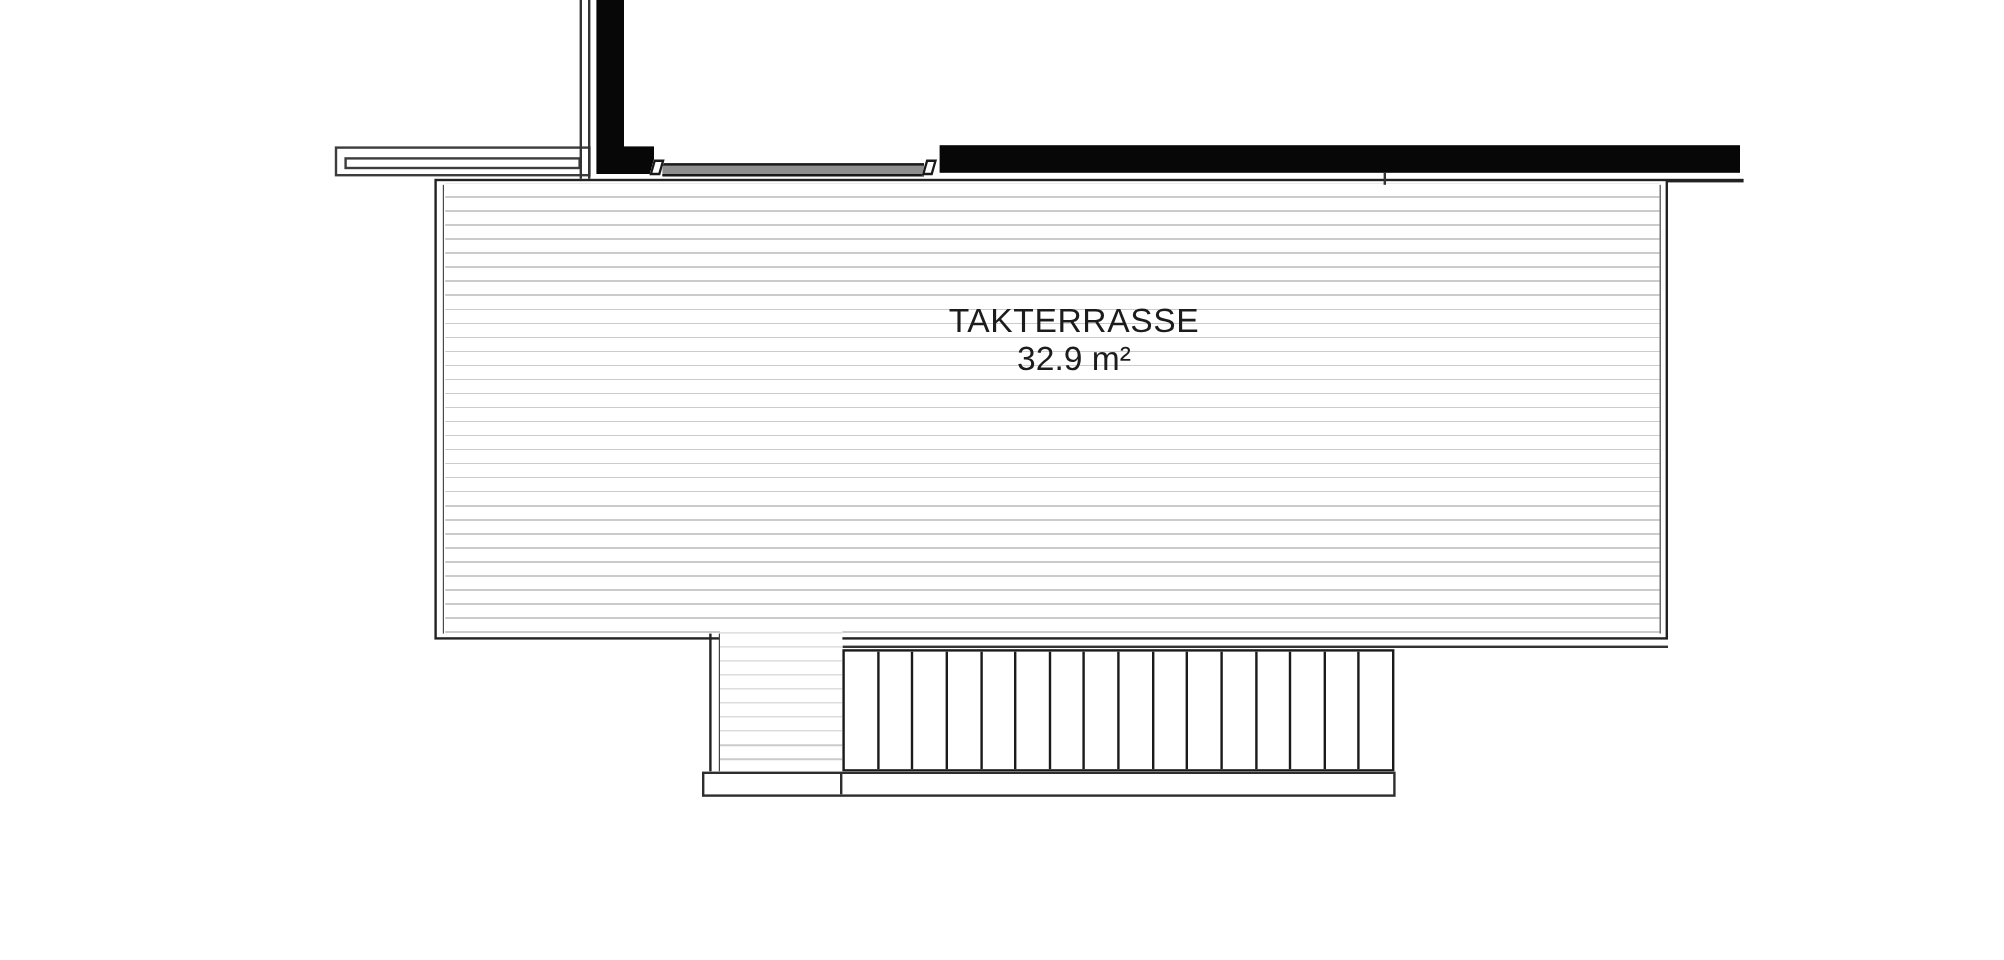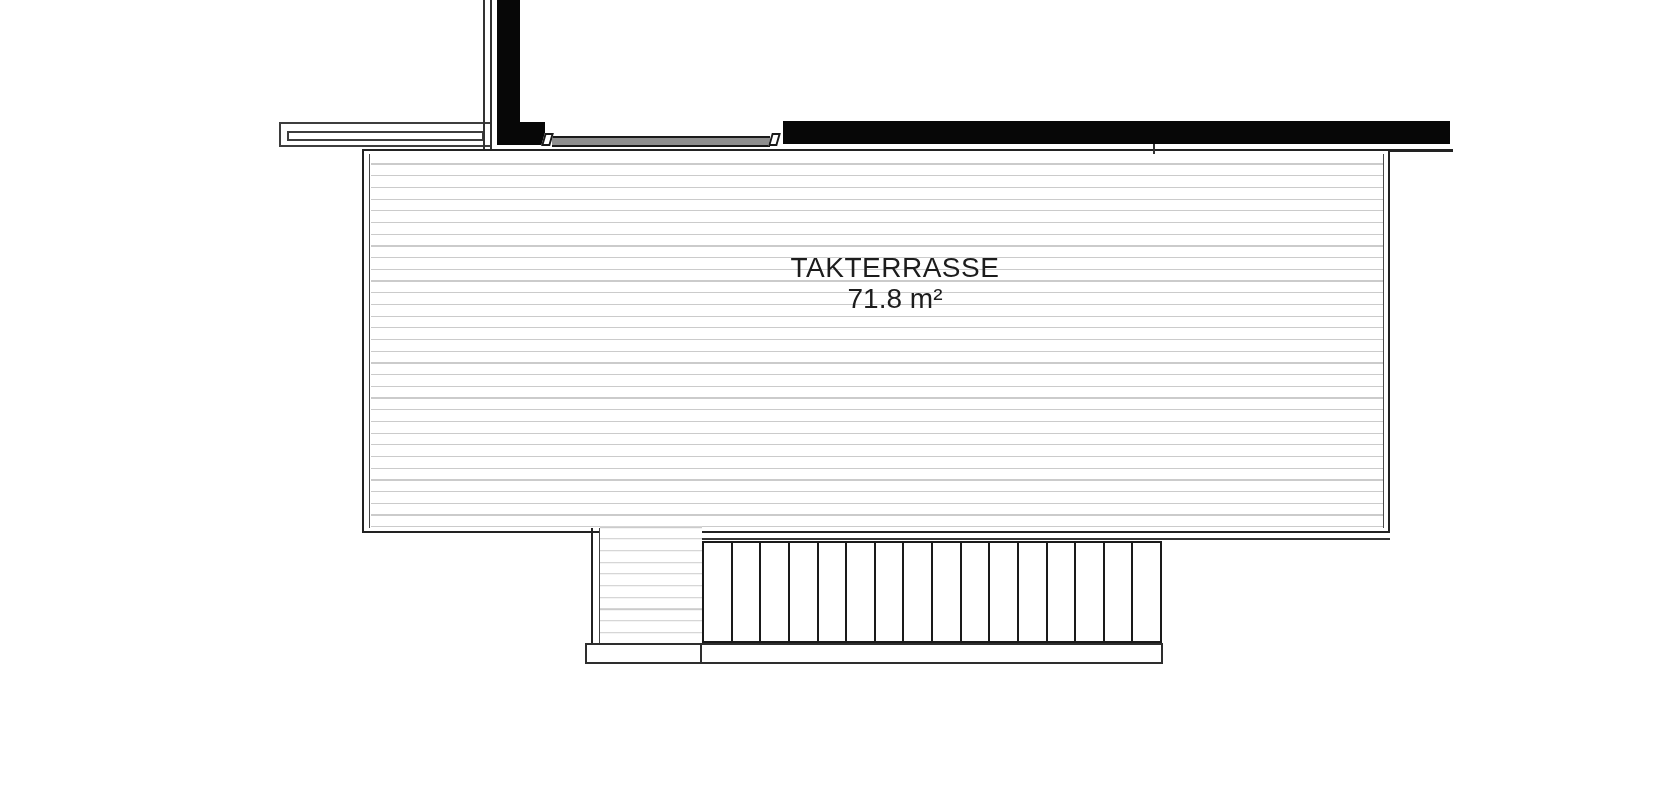--- a/index.html
+++ b/index.html
@@ -155,16 +155,16 @@
       <div class="tread"></div>
       <div class="tread"></div>
       <div class="tread"></div>
     </div>
 
   <div class="abs bottom-strip"></div>
   <div class="abs strip-divider"></div>
 
   <div class="abs room-label">
     <div class="line1">TAKTERRASSE</div>
-    <div class="line2">71.8 m²</div>
+    <div class="line2">32.9 m²</div>
   </div>
 
 </div>
 
 </body></html>

